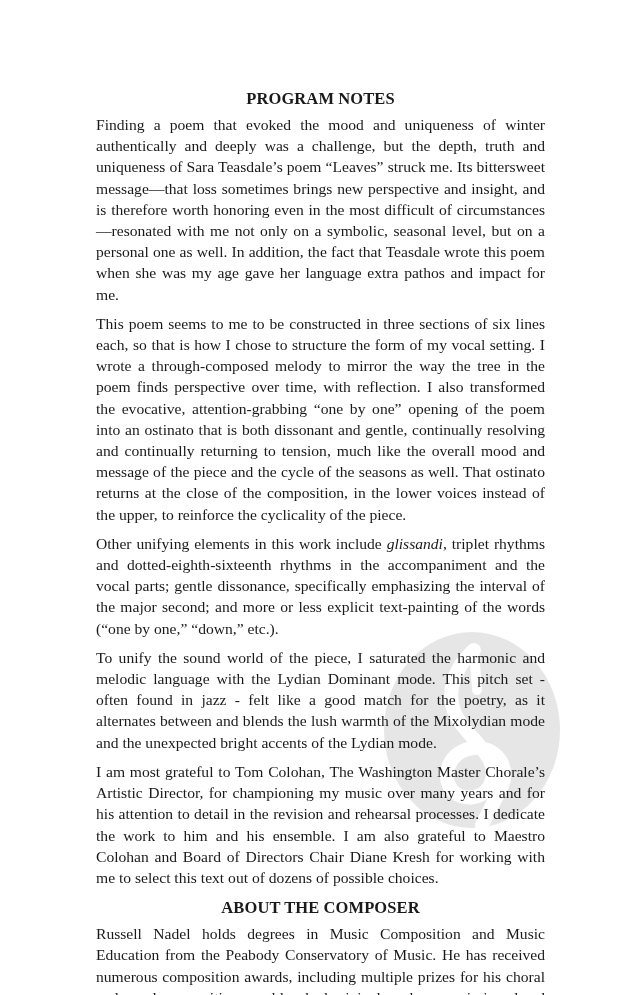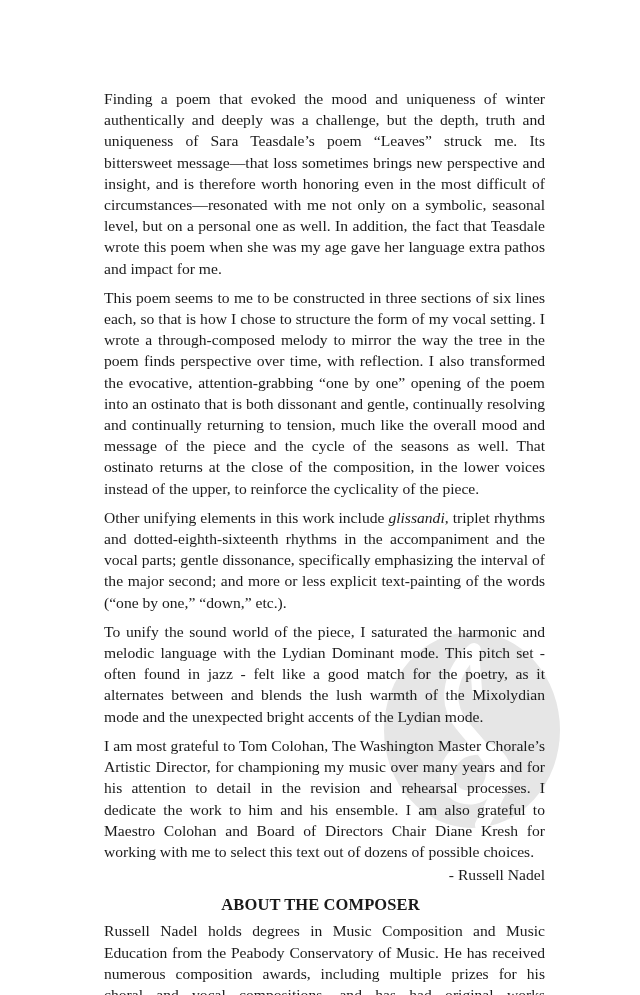--- a/index.html
+++ b/index.html
@@ -39,42 +39,42 @@
       letter-spacing: 0.1px;
       line-height: 22px;
     }
     h2.second {
       margin-top: 9px;
     }
     p {
       font-size: 15.6px;
       line-height: 21.2px;
       text-align: justify;
-      margin: 0 0 8px 8px;
+      margin: 0 0 8px 0;
       hyphens: manual;
     }
     p.sig {
       text-align: right;
       margin: 0 0 2px 0;
     }
     .it { font-style: italic; }
     .b { font-weight: normal; }
   </style>
 </head>
 <body>
 
 <svg class="watermark" viewBox="0 0 180 200" xmlns="http://www.w3.org/2000/svg">
   <ellipse cx="90" cy="100" rx="88" ry="98" fill="#e6e6e6"></ellipse>
   <path d="M92 20 C 70 40, 60 70, 80 95 C 100 120, 115 130, 110 150 C 105 170, 80 172, 70 160 C 58 145, 68 120, 92 118 C 116 116, 130 140, 118 160 L 100 195" fill="none" stroke="#ffffff" stroke-width="14" stroke-linecap="round"></path>
   <path d="M92 20 L 95 60" fill="none" stroke="#ffffff" stroke-width="10" stroke-linecap="round"></path>
 </svg>
 
 <div class="page">
+  <h2>PROGRAM NOTES</h2>
   <p>Finding a poem that evoked the mood and uniqueness of winter authenti­cally and deeply was a challenge, but the depth, truth and uniqueness of Sara Teasdale’s poem “Leaves” struck me. Its bittersweet message—that loss sometimes brings new perspective and insight, and is therefore worth honor­ing even in the most difficult of circumstances—resonated with me not only on a symbolic, seasonal level, but on a personal one as well. In addition, the fact that Teasdale wrote this poem when she was my age gave her language extra pathos and impact for me.</p>
   <p>This poem seems to me to be constructed in three sections of six lines each, so that is how I chose to structure the form of my vocal setting. I wrote a through-composed melody to mirror the way the tree in the poem finds perspective over time, with reflection. I also transformed the evocative, attention-grabbing “one by one” opening of the poem into an ostinato that is both dissonant and gentle, continually resolving and continually returning to tension, much like the overall mood and message of the piece and the cycle of the seasons as well. That ostinato returns at the close of the composition, in the lower voices instead of the upper, to reinforce the cyclicality of the piece.</p>
   <p><span>Other unifying elements in this work include </span><span class="it">glissandi</span><span>, triplet rhythms and dotted-eighth-sixteenth rhythms in the accompaniment and the vocal parts; gentle dissonance, specifically emphasizing the interval of the major second; and more or less explicit text-painting of the words (“one by one,” “down,” etc.).</span></p>
   <p>To unify the sound world of the piece, I saturated the harmonic and melodic language with the Lydian Dominant mode. This pitch set - often found in jazz - felt like a good match for the poetry, as it alternates between and blends the lush warmth of the Mixolydian mode and the unexpected bright accents of the Lydian mode.</p>
   <p style="margin-bottom:2px;">I am most grateful to Tom Colohan, The Washington Master Chorale’s Artistic Director, for championing my music over many years and for his attention to detail in the revision and rehearsal processes. I dedicate the work to him and his ensemble. I am also grateful to Maestro Colohan and Board of Directors Chair Diane Kresh for working with me to select this text out of dozens of possible choices.</p>
-  <p class="sig">- Russell Nadel</p>
 
   <h2 class="second">ABOUT THE COMPOSER</h2>
   <p><span class="b">Russell Nadel</span><span> holds degrees in Music Composition and Music Education from the Peabody Conservatory of Music. He has received numerous com­position awards, including multiple prizes for his choral and vocal composi­tions, and has had original works commissioned and performed by artists and ensembles in the United States and Canada. A certified Orff Schulwerk edu­cator and an AOSA-approved Teacher Educator, Mr. Nadel teaches Middle School Music at The Potomac School in McLean, Virginia. See his website for more information: www.russellnadel.com.</span></p>
 </div>
 
 </body></html>

